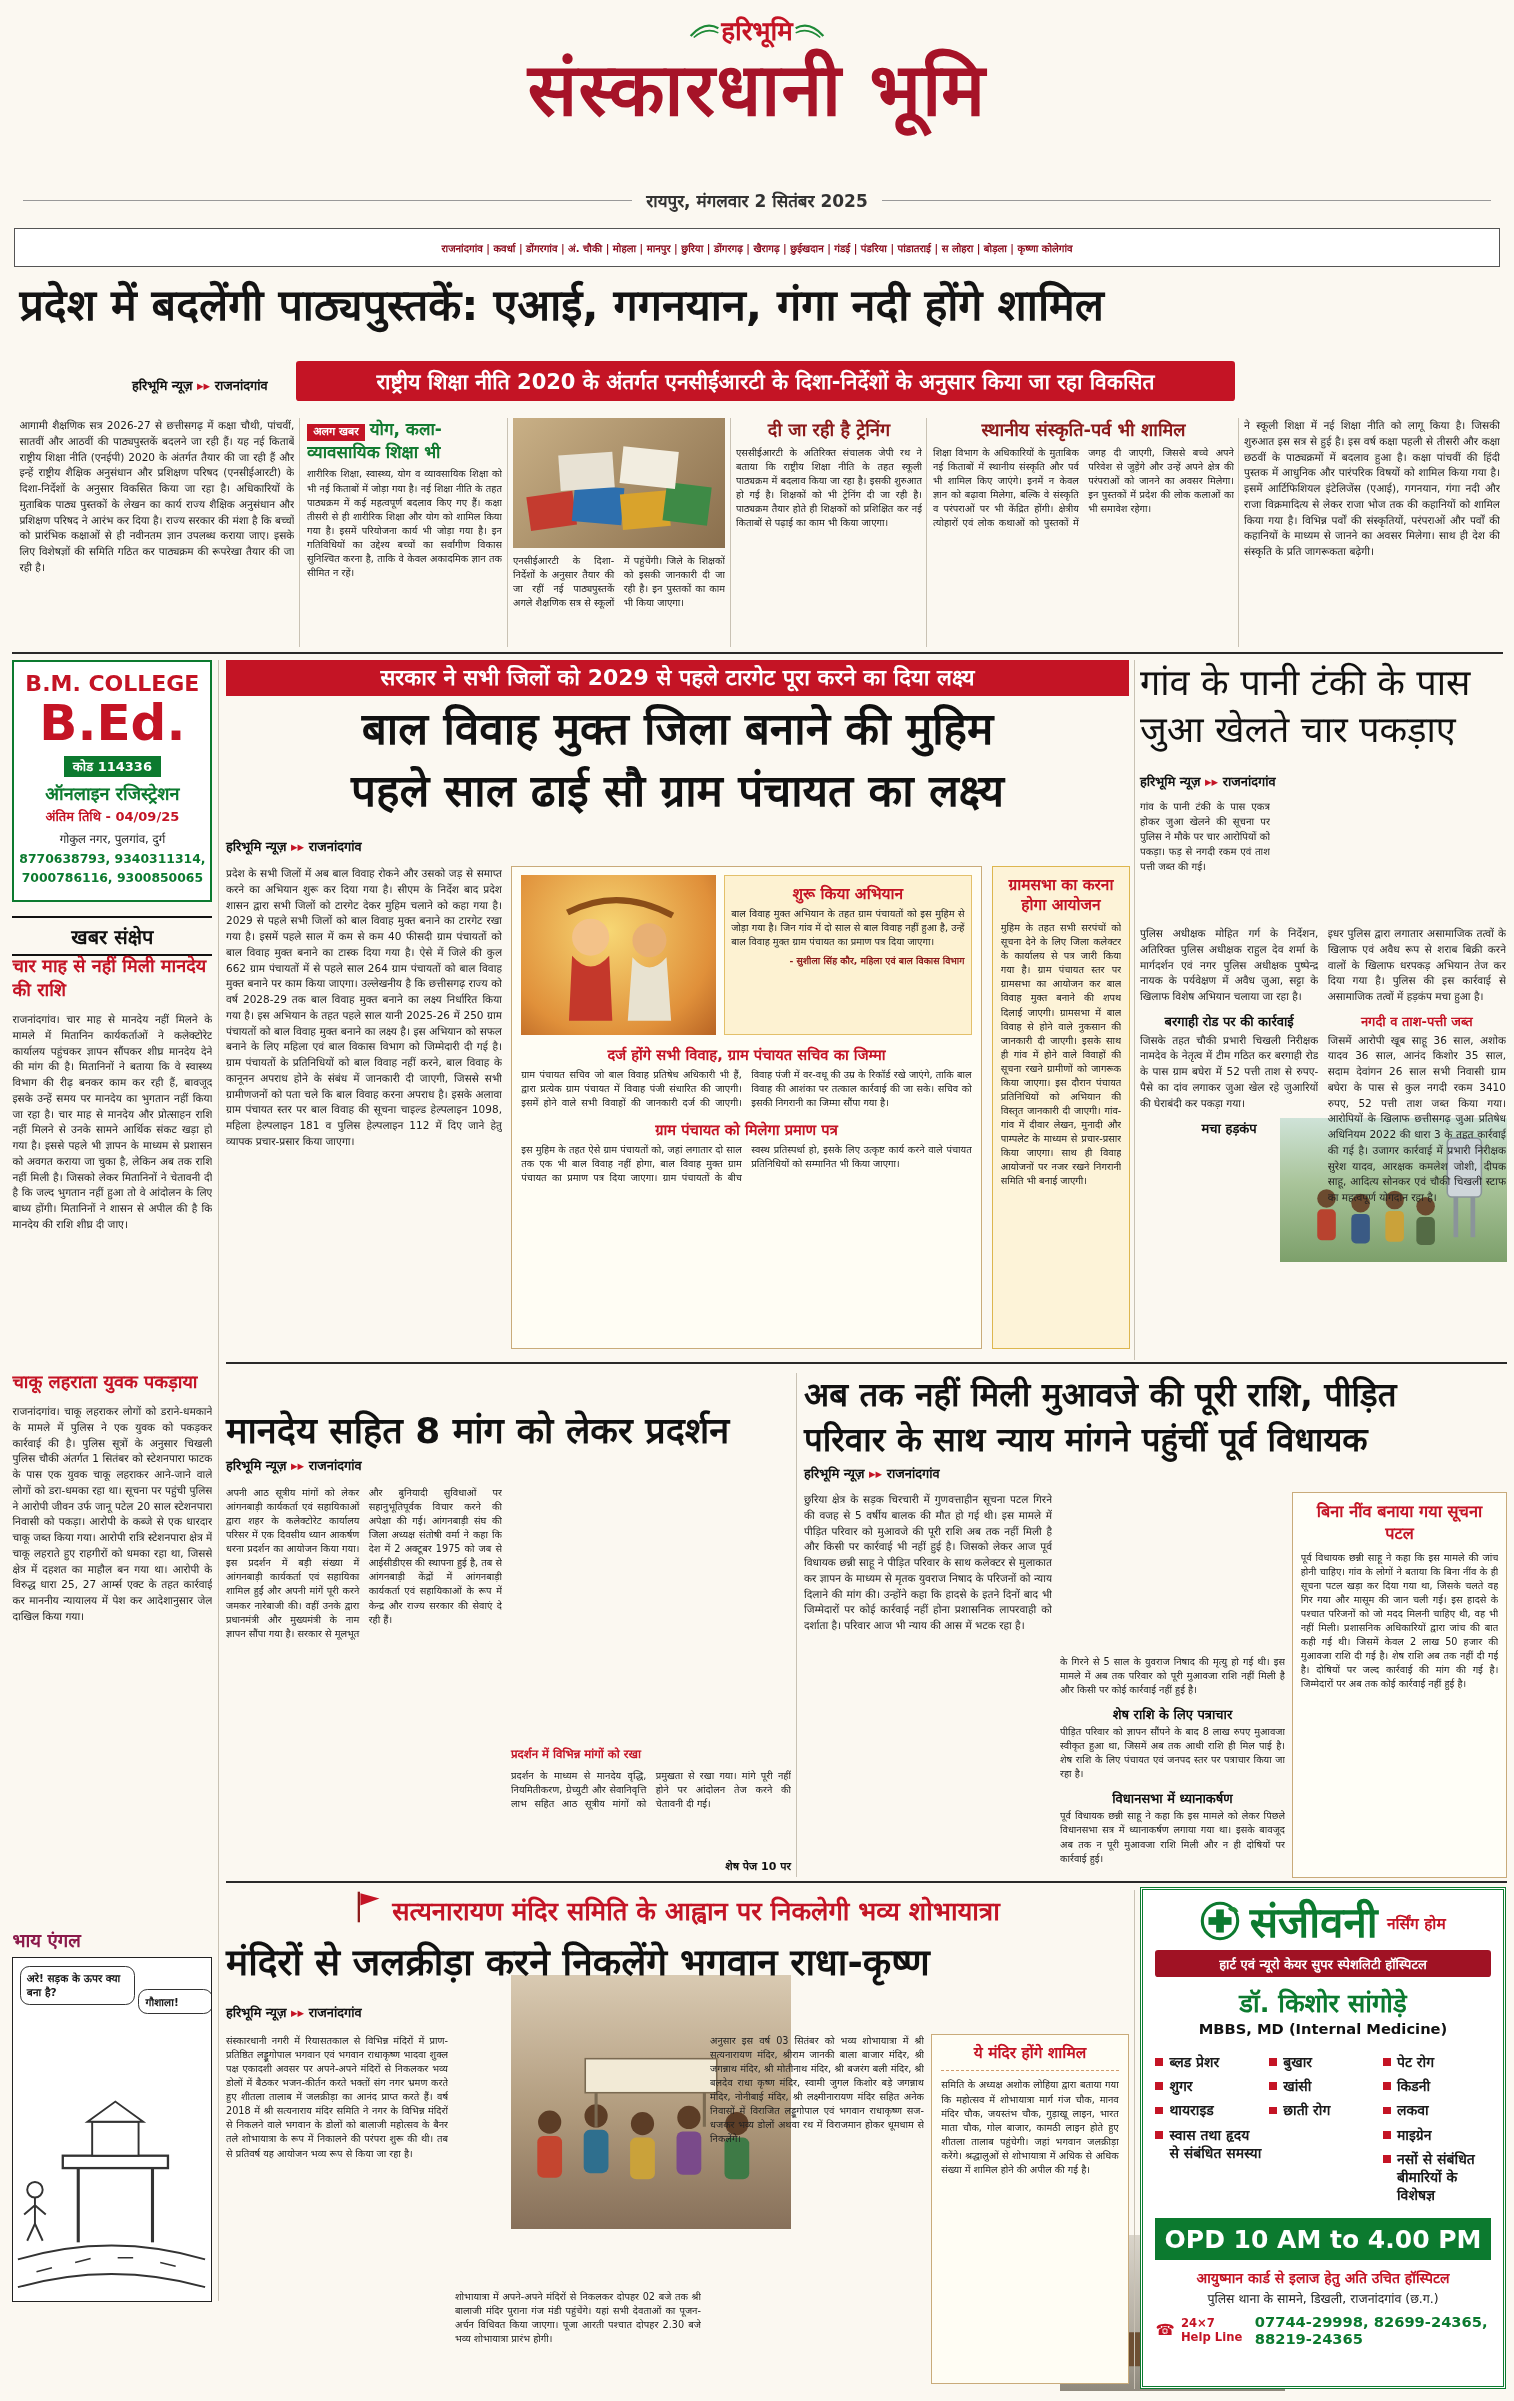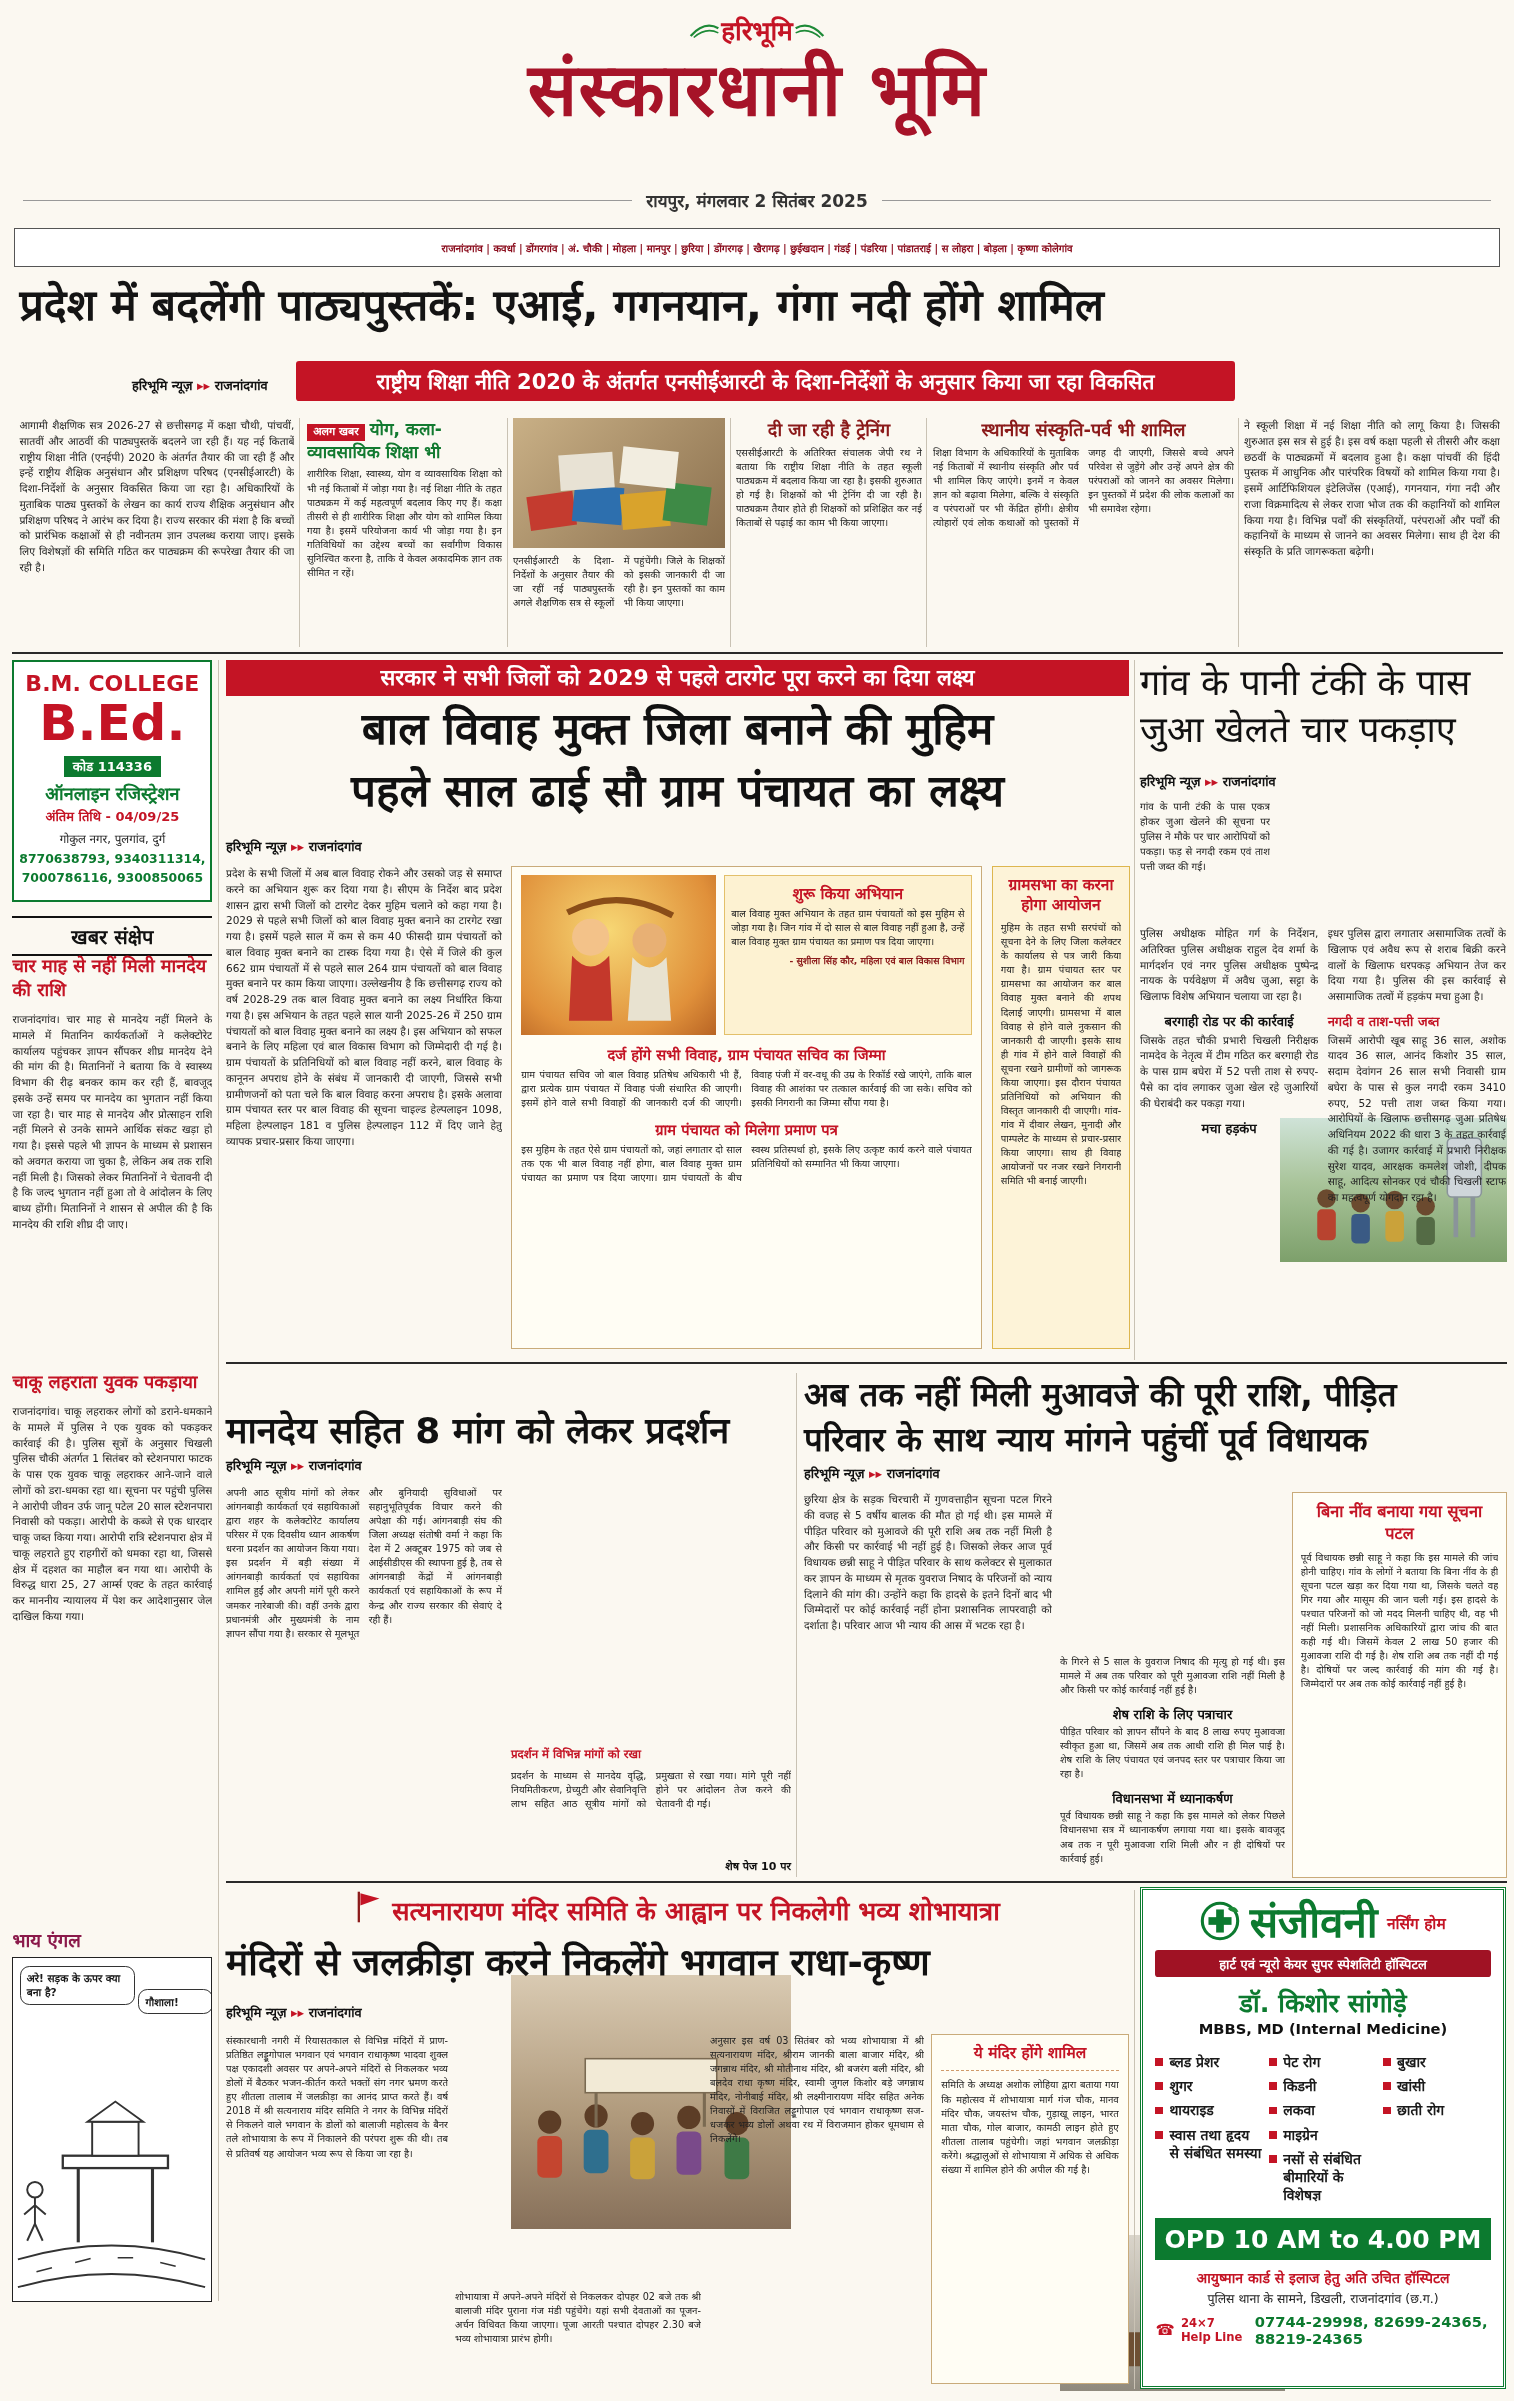--- a/index.html
+++ b/index.html
@@ -40,21 +40,21 @@
   .fb-row{display:flex;gap:7.7px;}
   .fb-camp{flex:1;background:#fdf2d2;border:0.8px solid #e3c06a;padding:6.2px;overflow:hidden;}
   .fb-camp-h{color:#c41425;font-weight:800;font-size:15.5px;text-align:center;margin-bottom:3.1px;}
   .fb-attrib{color:#8b1a1a;font-size:9.3px;font-weight:bold;text-align:right;margin-top:4.6px;}
   .fb-sub{color:#c41425;font-weight:800;font-size:14.7px;text-align:center;margin:9.3px 0 3.9px;}
   .gram-box{background:#fdf3d8;border:0.8px solid #ddb64f;padding:7.7px;box-sizing:border-box;overflow:hidden;}
   .gram-h{color:#c41425;font-weight:800;font-size:15.5px;text-align:center;line-height:1.3;margin-bottom:6.2px;}
   
   .g-h{font-size:36px;font-weight:400;line-height:1.3;color:#111;}
   .sub-b{font-weight:800;font-size:13px;color:#111;margin:7.7px 0 2.3px;text-align:center;}
-  .sub-r{font-weight:800;font-size:13px;color:#c41425;margin:7.7px 0 2.3px;}
+  .sub-r{font-weight:800;font-size:13px;color:#c41425;margin:7.7px 0 2.3px;text-align:center;}
   
   .ang-k{color:#e8650f;font-weight:800;font-size:22px;}
   .ang-h{font-size:36px;font-weight:800;color:#111;}
   .cap-red{color:#c41425;font-weight:bold;font-size:11.6px;}
   .more{font-weight:800;font-size:11px;text-align:right;color:#111;}
   .mu-h{font-size:33px;font-weight:800;line-height:1.35;color:#111;}
   .side-box{border:0.8px solid #c9ab7a;background:#fffef7;padding:7.7px;box-sizing:border-box;overflow:hidden;}
   .side-h{color:#c41425;font-weight:800;font-size:16.3px;text-align:center;line-height:1.35;margin-bottom:6.2px;}
   
   .t-k{color:#c41425;font-weight:800;font-size:25.6px;display:flex;align-items:center;justify-content:center;gap:11px;}
@@ -378,30 +378,30 @@
     <div class="sj-doc">डॉ. किशोर सांगोड़े</div>
     <div class="sj-q">MBBS, MD (Internal Medicine)</div>
     <div class="sj-cols">
       <ul>
         <li>ब्लड प्रेशर</li>
         <li>शुगर</li>
         <li>थायराइड</li>
         <li>स्वास तथा हृदय से संबंधित समस्या</li>
       </ul>
       <ul>
+        <li>बुखार</li>
+        <li>खांसी</li>
+        <li>छाती रोग</li>
+      </ul>
+      <ul>
         <li>पेट रोग</li>
         <li>किडनी</li>
         <li>लकवा</li>
         <li>माइग्रेन</li>
         <li>नसों से संबंधित बीमारियों के विशेषज्ञ</li>
-      </ul>
-      <ul>
-        <li>बुखार</li>
-        <li>खांसी</li>
-        <li>छाती रोग</li>
       </ul>
     </div>
     <div class="sj-opd">OPD 10 AM to 4.00 PM</div>
     <div class="sj-note">आयुष्मान कार्ड से इलाज हेतु अति उचित हॉस्पिटल</div>
     <div class="sj-addr">पुलिस थाना के सामने, डिखली, राजनांदगांव (छ.ग.)</div>
     <div class="sj-help">
       <span class="ic"></span>
       <span class="lbl">24×7 Help Line</span>
       <span class="ph">07744-29998, 82699-24365, 88219-24365</span>
     </div>

